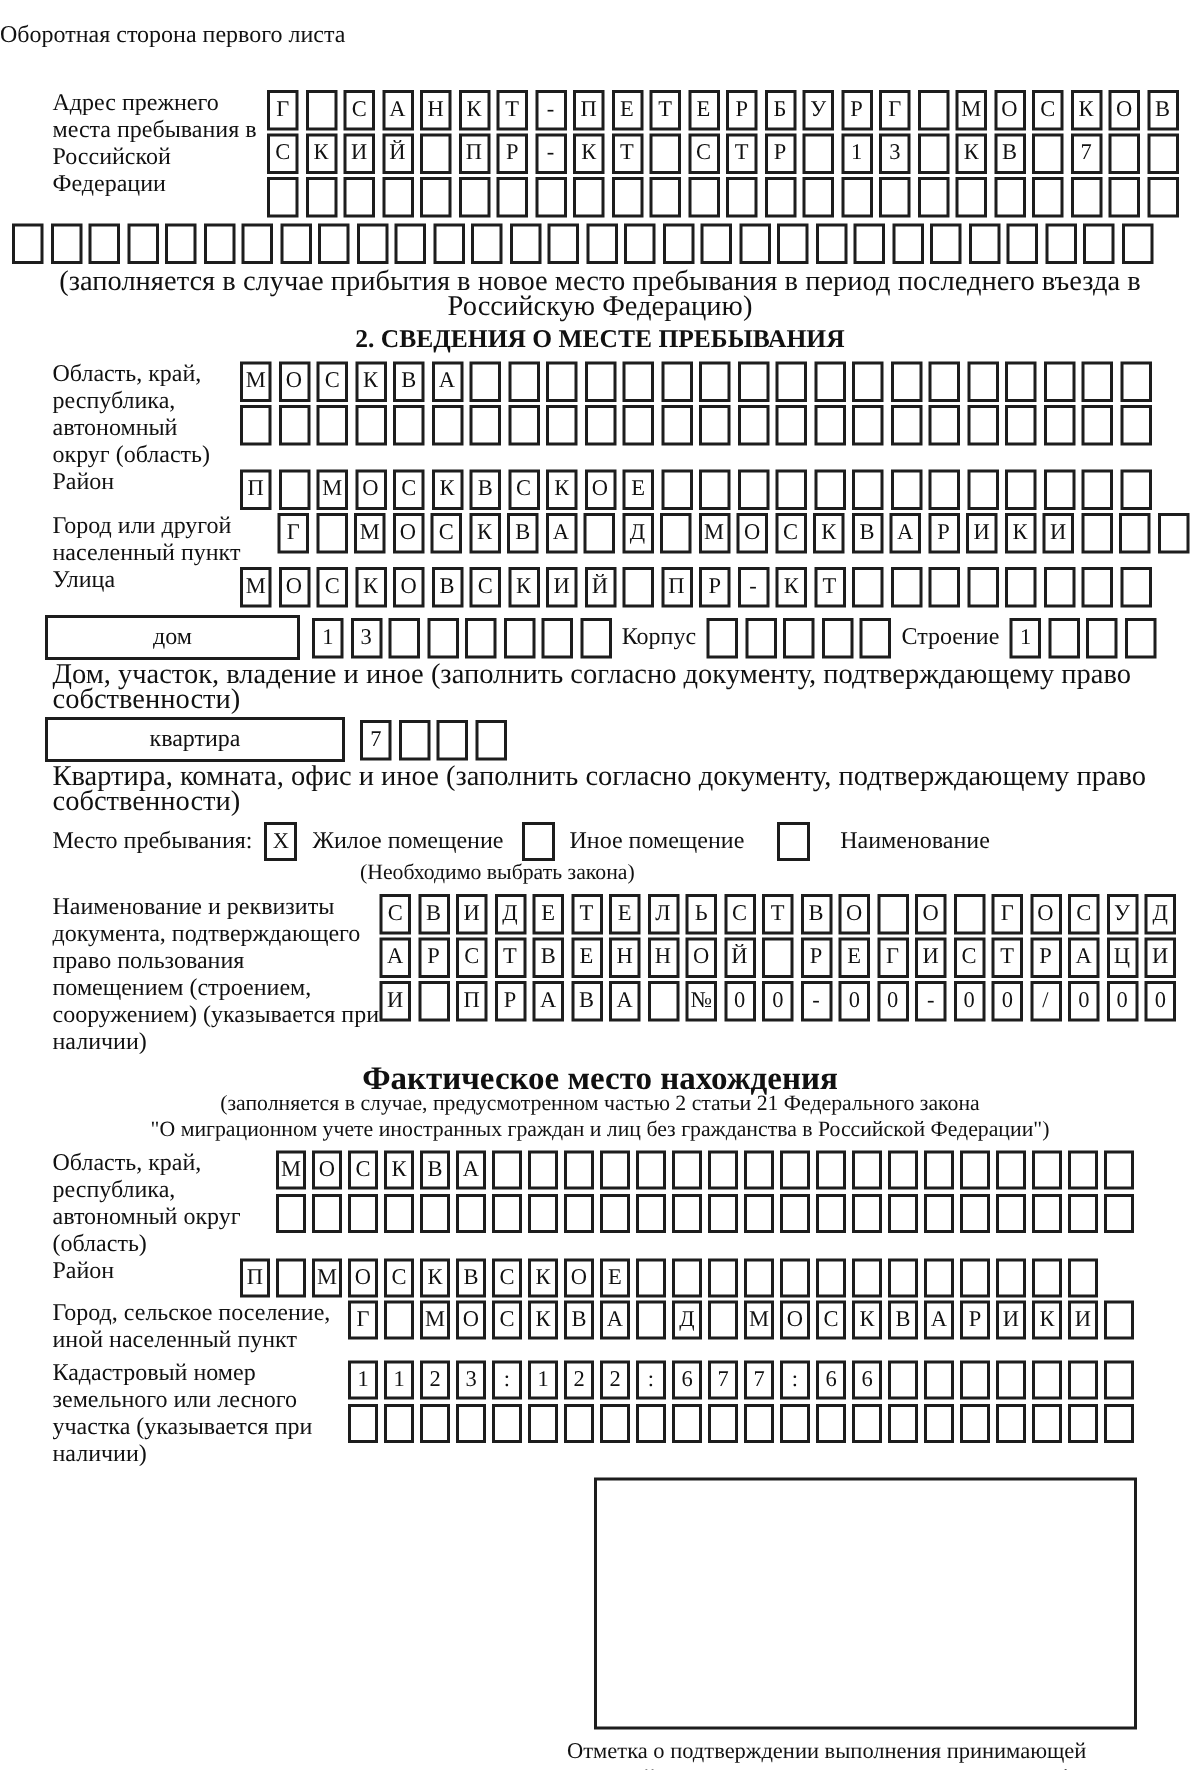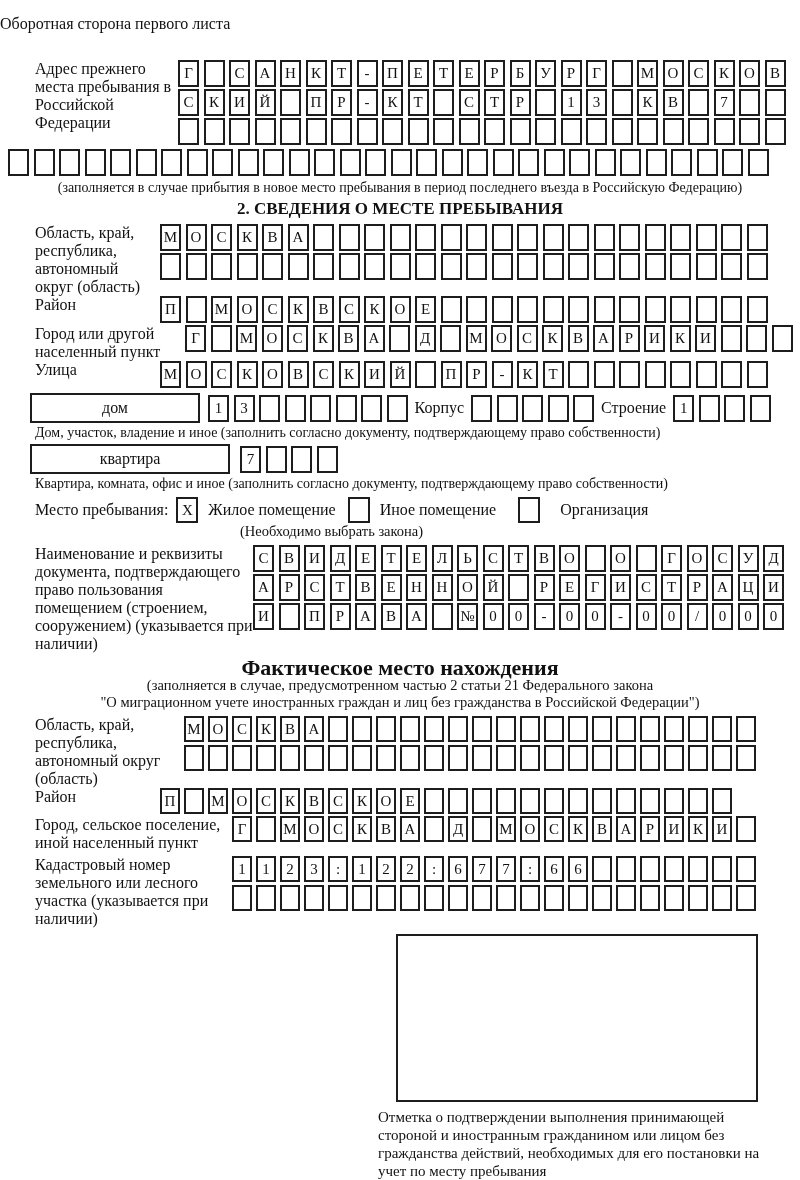--- a/index.html
+++ b/index.html
@@ -19,21 +19,21 @@
     display:flex;align-items:center;justify-content:center;
     font-size:15px;line-height:1;
   }
   .rows > .cells{margin-bottom:2px;}
 
   .field{display:flex;align-items:flex-start;margin-left:35px;}
   .label{font-size:16px;line-height:18px;flex:0 0 auto;}
 
   .full-row{margin-left:8px;margin-top:2px;}
 
-  .caption{font-size:14px;line-height:17px;font-family:Liberation Serif, serif;}
+  .caption{font-size:19px;line-height:17px;font-family:Liberation Serif, serif;}
   .center{text-align:center;}
   .left-cap{margin-left:35px;margin-top:1px;}
 
   .section-title{margin-top:3px;text-align:center;font-weight:bold;font-size:17px;line-height:20px;}
 
   .dom-row{display:flex;align-items:center;margin-left:30px;margin-top:5px;}
   .wide-box{
     box-sizing:border-box;border:2px solid #1d1d1d;height:30px;
     display:flex;align-items:center;justify-content:center;font-size:16px;
   }
@@ -381,21 +381,21 @@
   </div>
   <div class="caption left-cap">Квартира, комната, офис и иное (заполнить согласно документу, подтверждающему право собственности)</div>
 
   <div class="mesto-row">
     <span class="mesto-label">Место пребывания:</span>
     <span class="checkbox">X</span>
     <span class="opt-label">Жилое помещение</span>
     <span class="checkbox"></span>
     <span class="opt-label">Иное помещение</span>
     <span class="checkbox" style="margin-left:10px"></span>
-    <span class="opt-label" style="margin-left:20px">Организация</span>
+    <span class="opt-label" style="margin-left:20px">Наименование</span>
   </div>
   <div class="vybrat-note">(Необходимо выбрать закона)</div>
 
   <div class="field mt5">
     <div class="label" style="width:218px">Наименование и реквизиты документа, подтверждающего право пользования помещением (строением, сооружением) (указывается при наличии)</div>
     <div class="rows">
       <div class="cells">
           <span class="cell">С</span>
           <span class="cell">В</span>
           <span class="cell">И</span>

